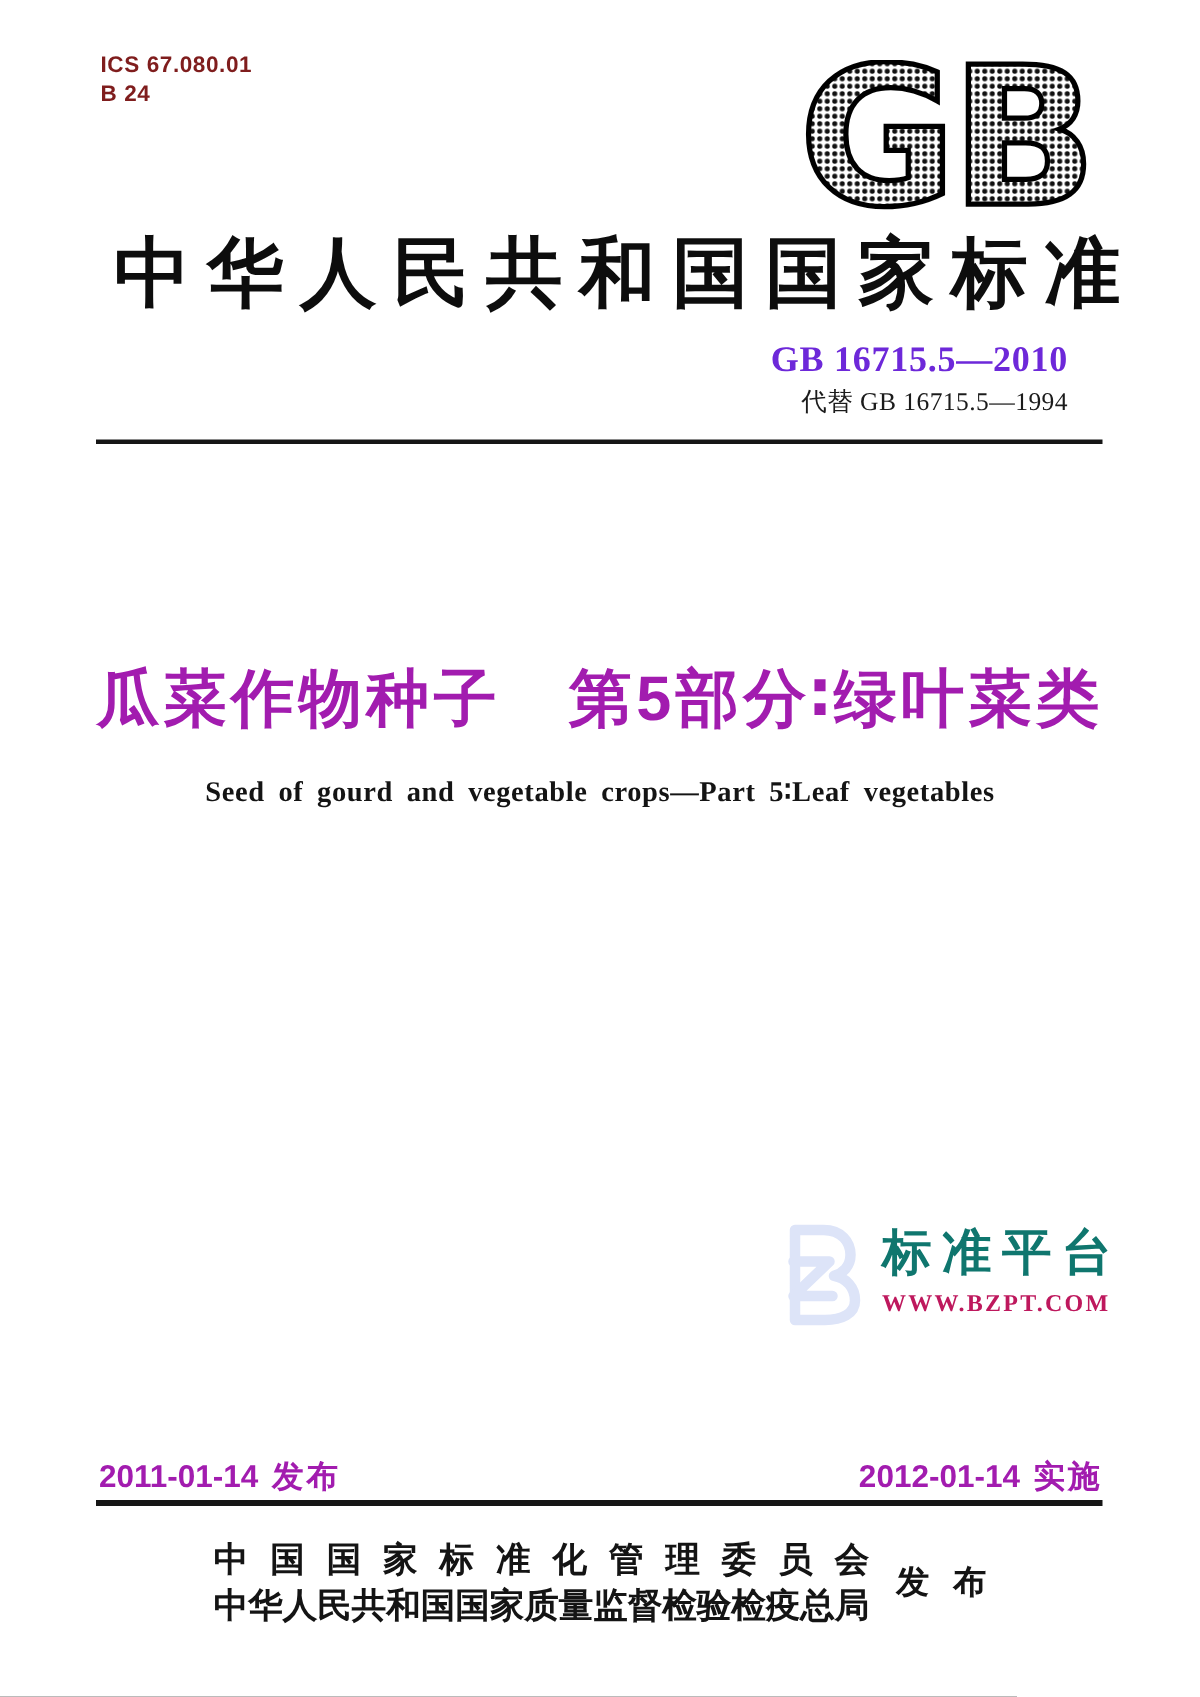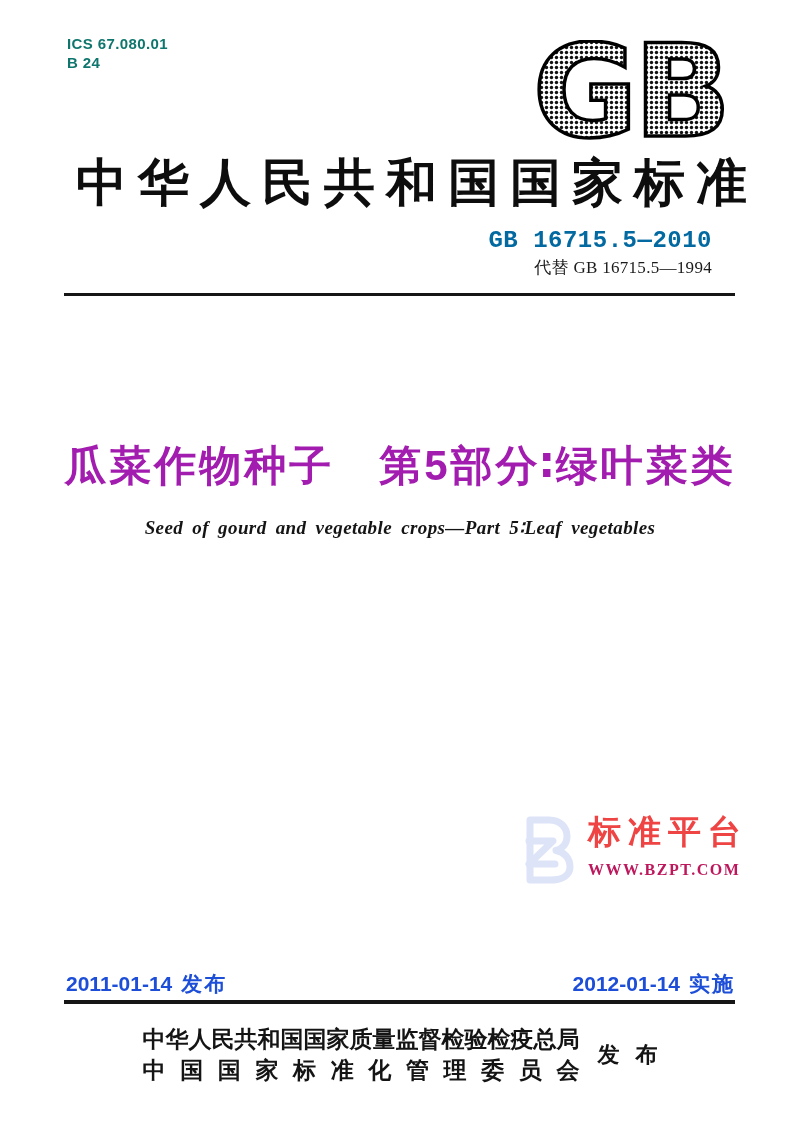--- a/index.html
+++ b/index.html
@@ -3,59 +3,59 @@
 <meta charset="utf-8">
 <style>
   html,body{margin:0;padding:0;background:#888;}
   .page{
     position:relative;width:800px;height:1131px;background:#ffffff;
     margin:0 auto;overflow:hidden;
     font-family:"Liberation Serif","DejaVu Serif",serif;color:#111;
   }
   
   .ics{position:absolute;left:67px;top:34px;font-family:"Liberation Sans","DejaVu Sans",sans-serif;
-       font-size:15px;font-weight:bold;line-height:19px;letter-spacing:.4px;color:#0f766e;}
+       font-size:15px;font-weight:bold;line-height:19px;letter-spacing:.4px;color:#7f1d1d;}
   
   .gb-logo{position:absolute;left:524px;top:40px;width:213px;height:100px;}
   
   .nat-title{
     position:absolute;left:76px;top:154px;width:671px;
     font-size:51px;font-weight:bold;color:#0d0d0d;
     text-align:justify;text-align-last:justify;white-space:nowrap;
     font-family:"Liberation Serif","DejaVu Serif",serif;line-height:58px;
   }
   
   .std-no{position:absolute;right:88px;top:227px;text-align:right;}
-  .std-no .no1{font-family:Liberation Mono, monospace;
-               font-size:24px;font-weight:bold;color:#0369a1;letter-spacing:.5px;}
+  .std-no .no1{font-family:Liberation Serif, serif;
+               font-size:24px;font-weight:bold;color:#6d28d9;letter-spacing:.5px;}
   .std-no .no2{font-size:17px;color:#1b1b1b;margin-top:2px;letter-spacing:.3px;}
   .rule{position:absolute;left:64px;width:671px;background:#161616;}
   .rule-thin{top:293px;height:3px;}
   .rule-thick{top:1000px;height:4px;}
   
   .doc-title{
     position:absolute;left:0;top:438px;width:100%;text-align:center;
     font-family:"Liberation Sans","DejaVu Sans",sans-serif;
     font-size:42px;font-weight:bold;color:#a21caf;letter-spacing:3px;
   }
   .doc-sub{
     position:absolute;left:0;top:516px;width:100%;text-align:center;
-    font-size:19px;font-weight:bold;color:#141414;letter-spacing:.4px;word-spacing:4px;font-style:italic;
+    font-size:19px;font-weight:bold;color:#141414;letter-spacing:.4px;word-spacing:4px;
   }
   
   .watermark{position:absolute;left:516px;top:815px;display:flex;align-items:flex-start;}
   .wm-text{margin-left:10px;}
   .wm-name{font-family:"Liberation Sans","DejaVu Sans",sans-serif;
            font-size:33px;font-weight:bold;letter-spacing:7px;line-height:40px;}
   .wm-url{font-size:16px;font-weight:bold;letter-spacing:1.5px;margin-top:6px;
           font-family:"Liberation Serif","DejaVu Serif",serif;}
   
   .date-row{
     position:absolute;left:66px;top:970px;width:669px;display:flex;justify-content:space-between;
-    font-family:"Liberation Sans","DejaVu Sans",sans-serif;font-size:21px;font-weight:bold;color:#1d4ed8;
+    font-family:"Liberation Sans","DejaVu Sans",sans-serif;font-size:21px;font-weight:bold;color:#a21caf;
   }
   .date-row .dlab{margin-left:9px;letter-spacing:2px;}
   
   .issuer-row{position:absolute;left:0;top:1024px;width:100%;
               display:flex;justify-content:center;align-items:center;}
   .issuer-lines{width:437px;}
   .iss{font-size:23px;font-weight:600;color:#141414;line-height:31px;white-space:nowrap;
        text-align:justify;text-align-last:justify;}
   .issue-label{font-size:22px;font-weight:600;color:#141414;letter-spacing:16px;
                margin-left:18px;margin-right:-16px;white-space:nowrap;}
@@ -93,37 +93,37 @@
 
   <div class="doc-title">瓜菜作物种子　第5部分∶绿叶菜类</div>
   <div class="doc-sub">Seed of gourd and vegetable crops—Part 5∶Leaf vegetables</div>
 
   <div class="watermark">
     <svg width="62" height="70" viewBox="0 0 62 70">
       <path d="M14 5 H33 C45 5 51 13 51 21.5 C51 29.5 45.5 34 40 35.5 C48 37 54 43 54 52 C54 61 45 65 34 65 H14 Z" fill="none" stroke="#dde4f8" stroke-width="7" stroke-linejoin="round"></path>
       <path d="M13 26 H37 L13 49 H39" fill="none" stroke="#dde4f8" stroke-width="7" stroke-linejoin="round" stroke-linecap="round"></path>
     </svg>
     <div class="wm-text">
-      <div class="wm-name" style="color: #ef4444; font-family: Liberation Mono, monospace;">标准平台</div>
+      <div class="wm-name" style="color: #0f766e;">标准平台</div>
       <div class="wm-url" style="color: #be185d;">WWW.BZPT.COM</div>
     </div>
   </div>
 
   <div class="date-row">
     <div>
       <span>2011-01-14</span><span class="dlab">发布</span>
     </div>
     <div>
       <span>2012-01-14</span><span class="dlab">实施</span>
     </div>
   </div>
 
   <div class="rule rule-thick"></div>
 
   <div class="issuer-row">
     <div class="issuer-lines">
+      <div class="iss">中国国家标准化管理委员会</div>
       <div class="iss">中华人民共和国国家质量监督检验检疫总局</div>
-      <div class="iss">中国国家标准化管理委员会</div>
     </div>
     <div class="issue-label">发布</div>
   </div>
 
 </div>
 
 </body></html>

